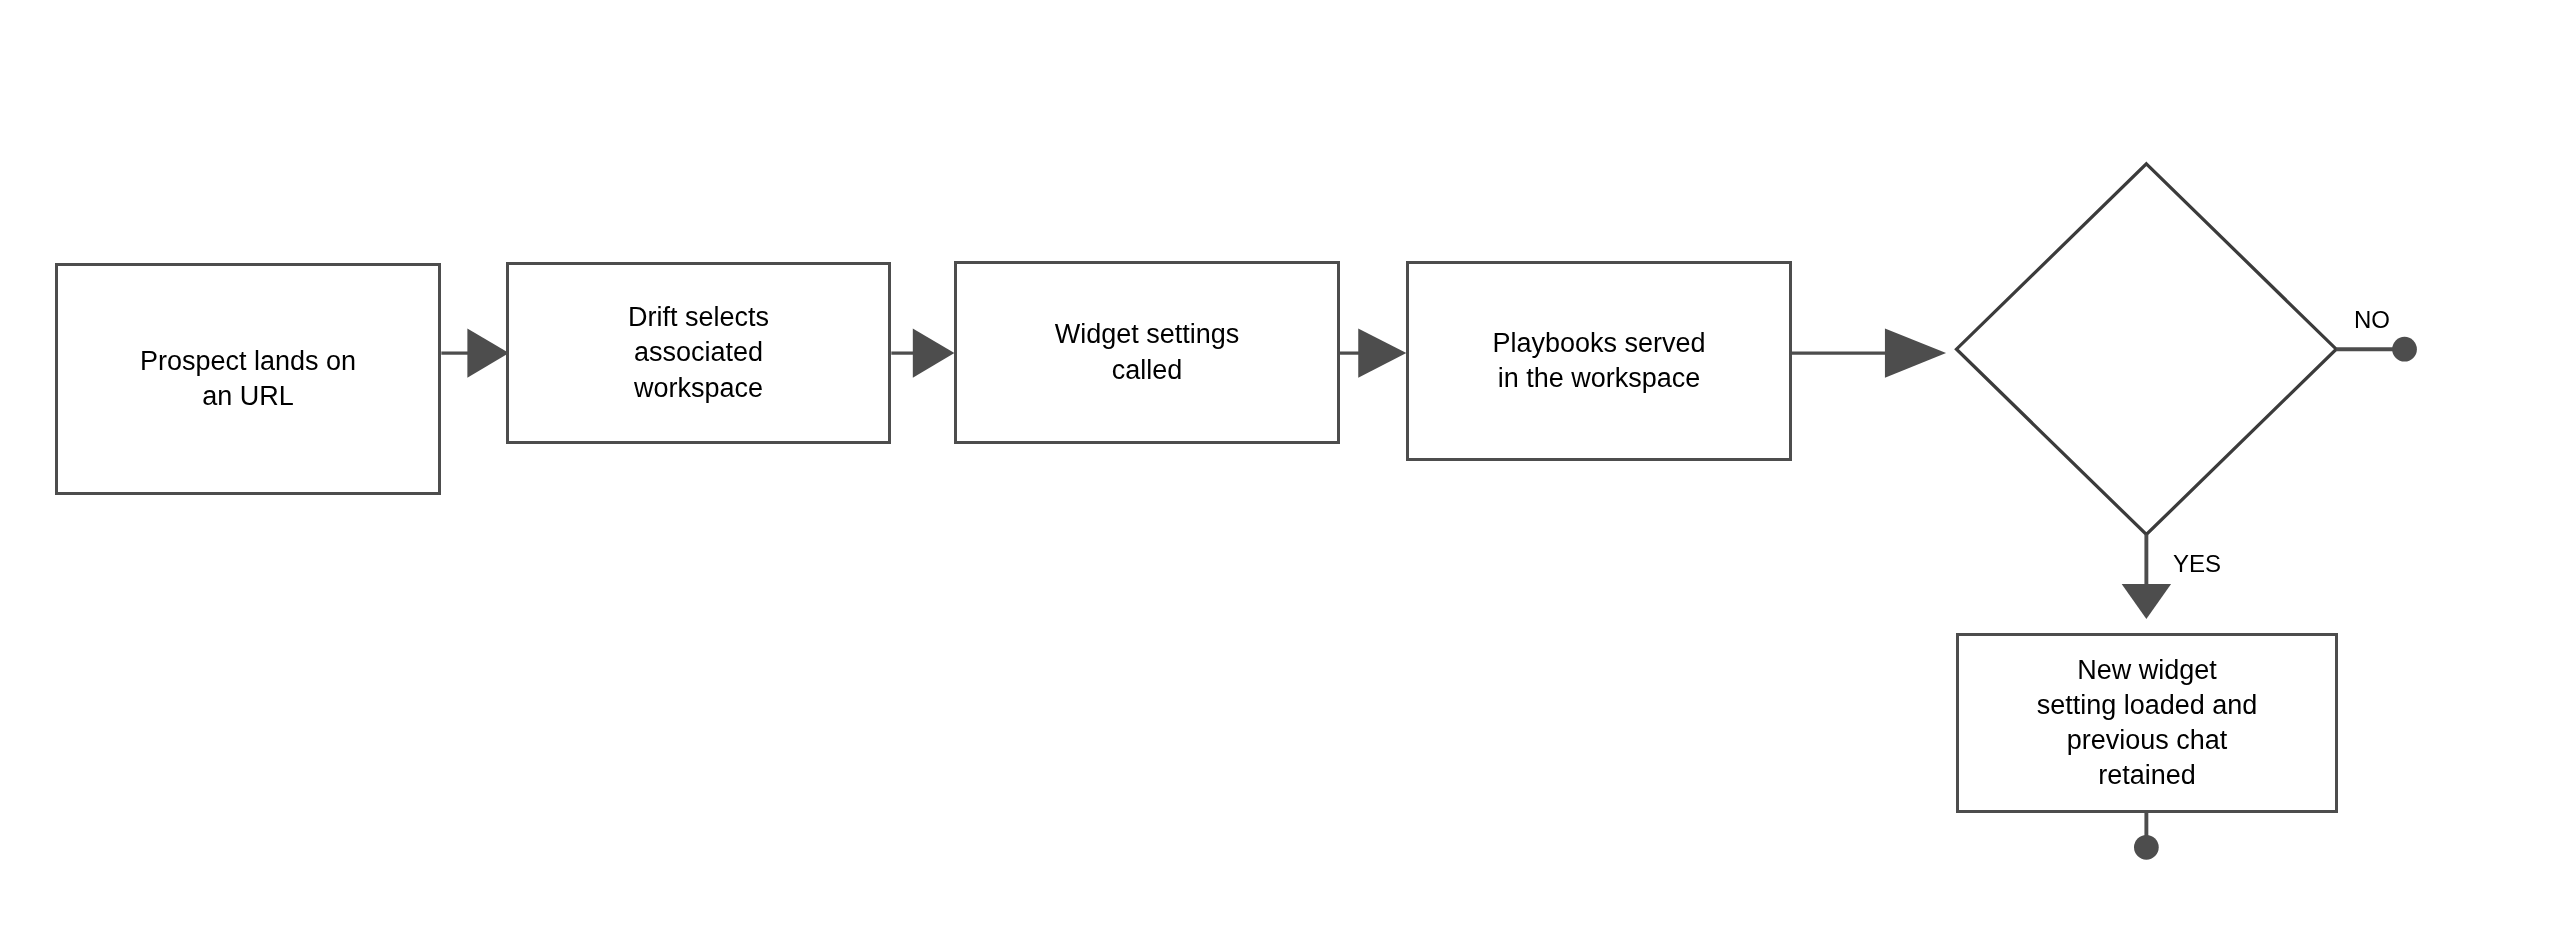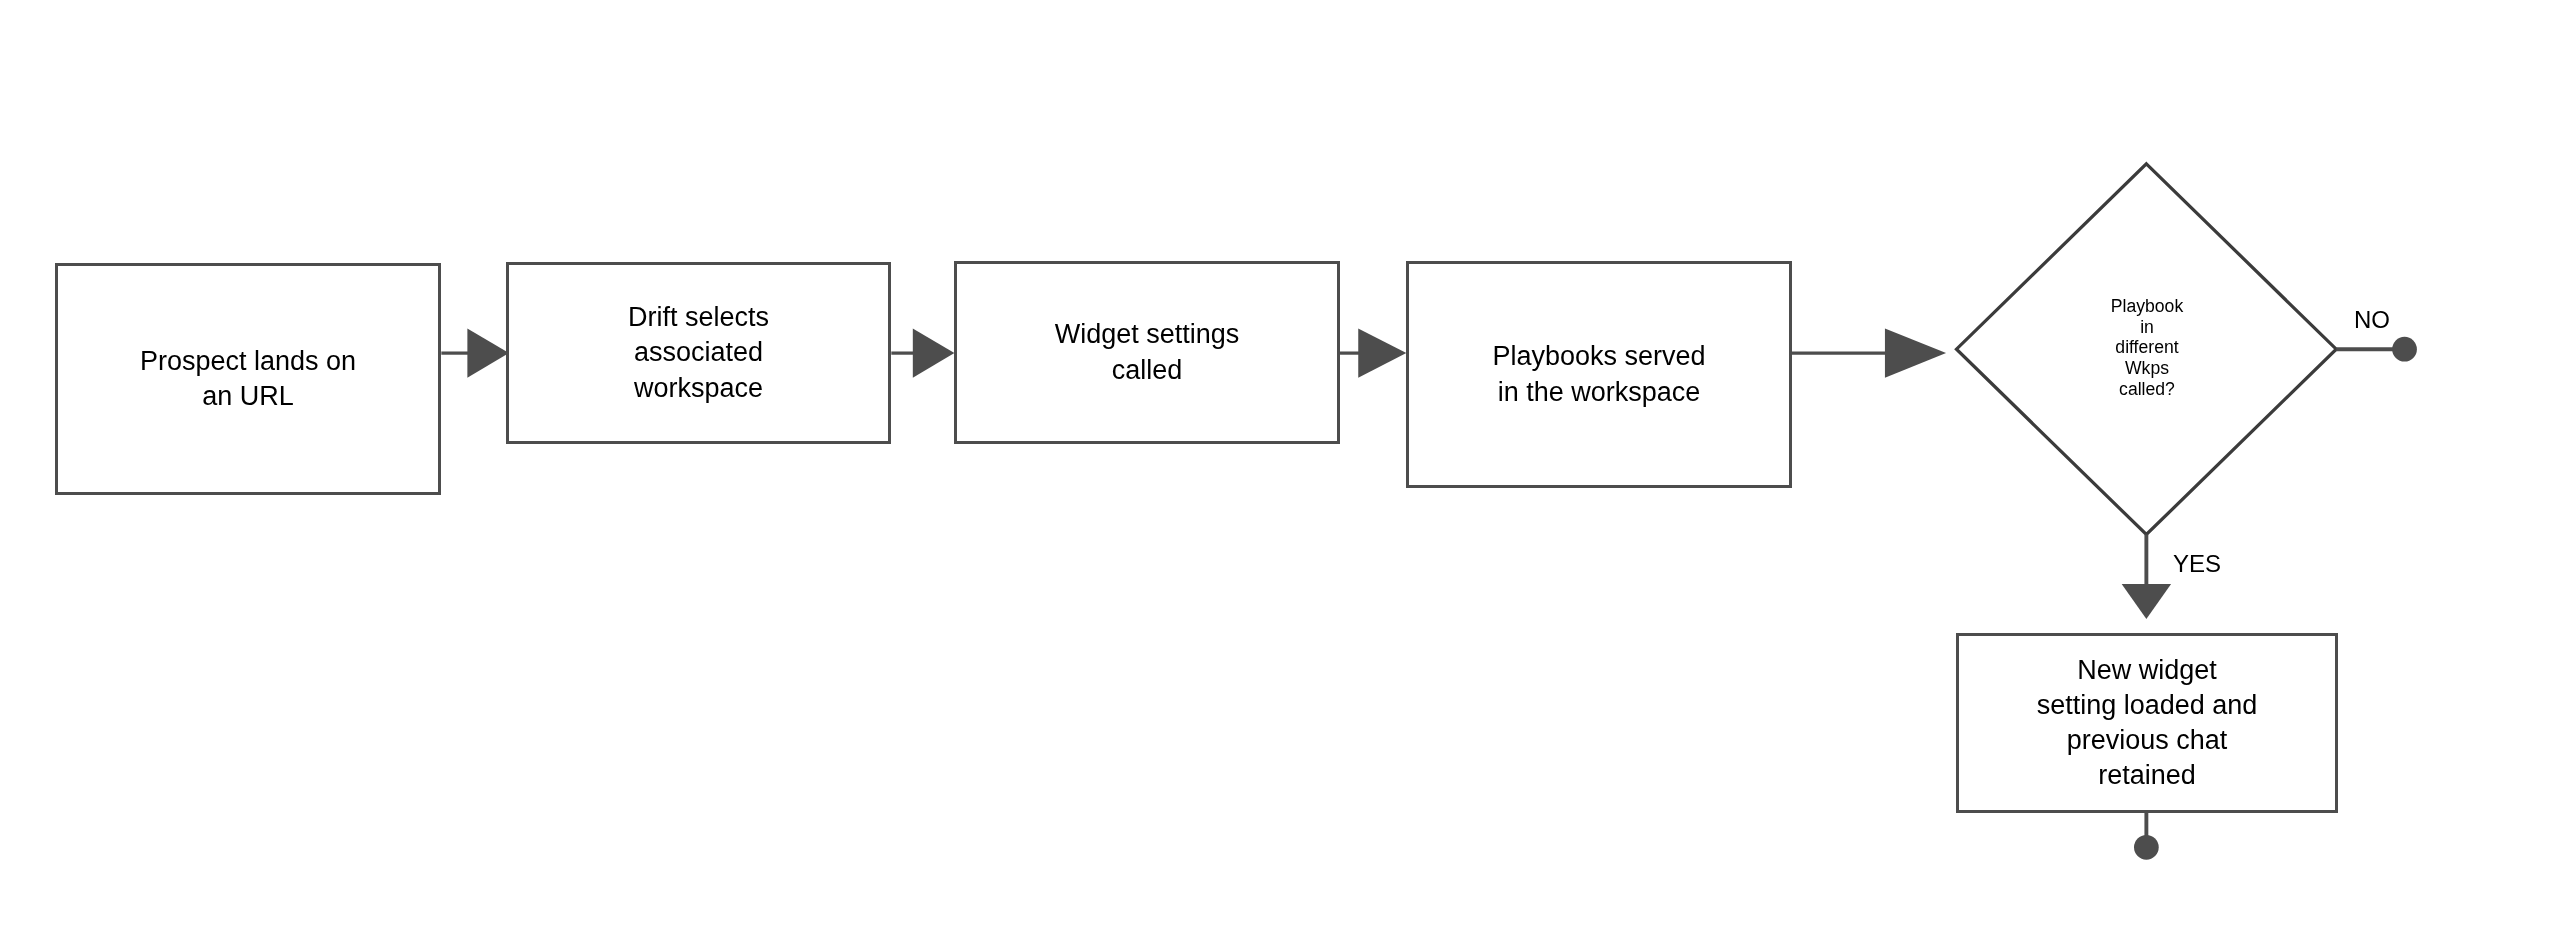--- a/index.html
+++ b/index.html
@@ -116,32 +116,25 @@
     <span class="label">Drift selects
 associated
 workspace</span>
   </div>
 
   <div class="node-box proc-text" style="left:954px; top:261px; width:386px; height:183px;">
     <span class="label">Widget settings
 called</span>
   </div>
 
-  <div class="node-box proc-text" style="left:1406px; top:261px; width:386px; height:227px;">
+  <div class="node-box proc-text" style="left:1406px; top:261px; width:386px; height:200px;">
     <span class="label">Playbooks served
 in the workspace</span>
   </div>
 
-  <div class="decision-label" style="left:2056px; top:275px; width:182px;">
-    <span>Playbook
-in
-different
-Wkps
-called?</span>
-  </div>
 
   <div class="edge-label" style="left:2354px; top:306px;">
     <span>NO</span>
   </div>
 
   <div class="edge-label" style="left:2173px; top:550px;">
     <span>YES</span>
   </div>
 
   <div class="node-box proc-text" style="left:1956px; top:633px; width:382px; height:180px;">

